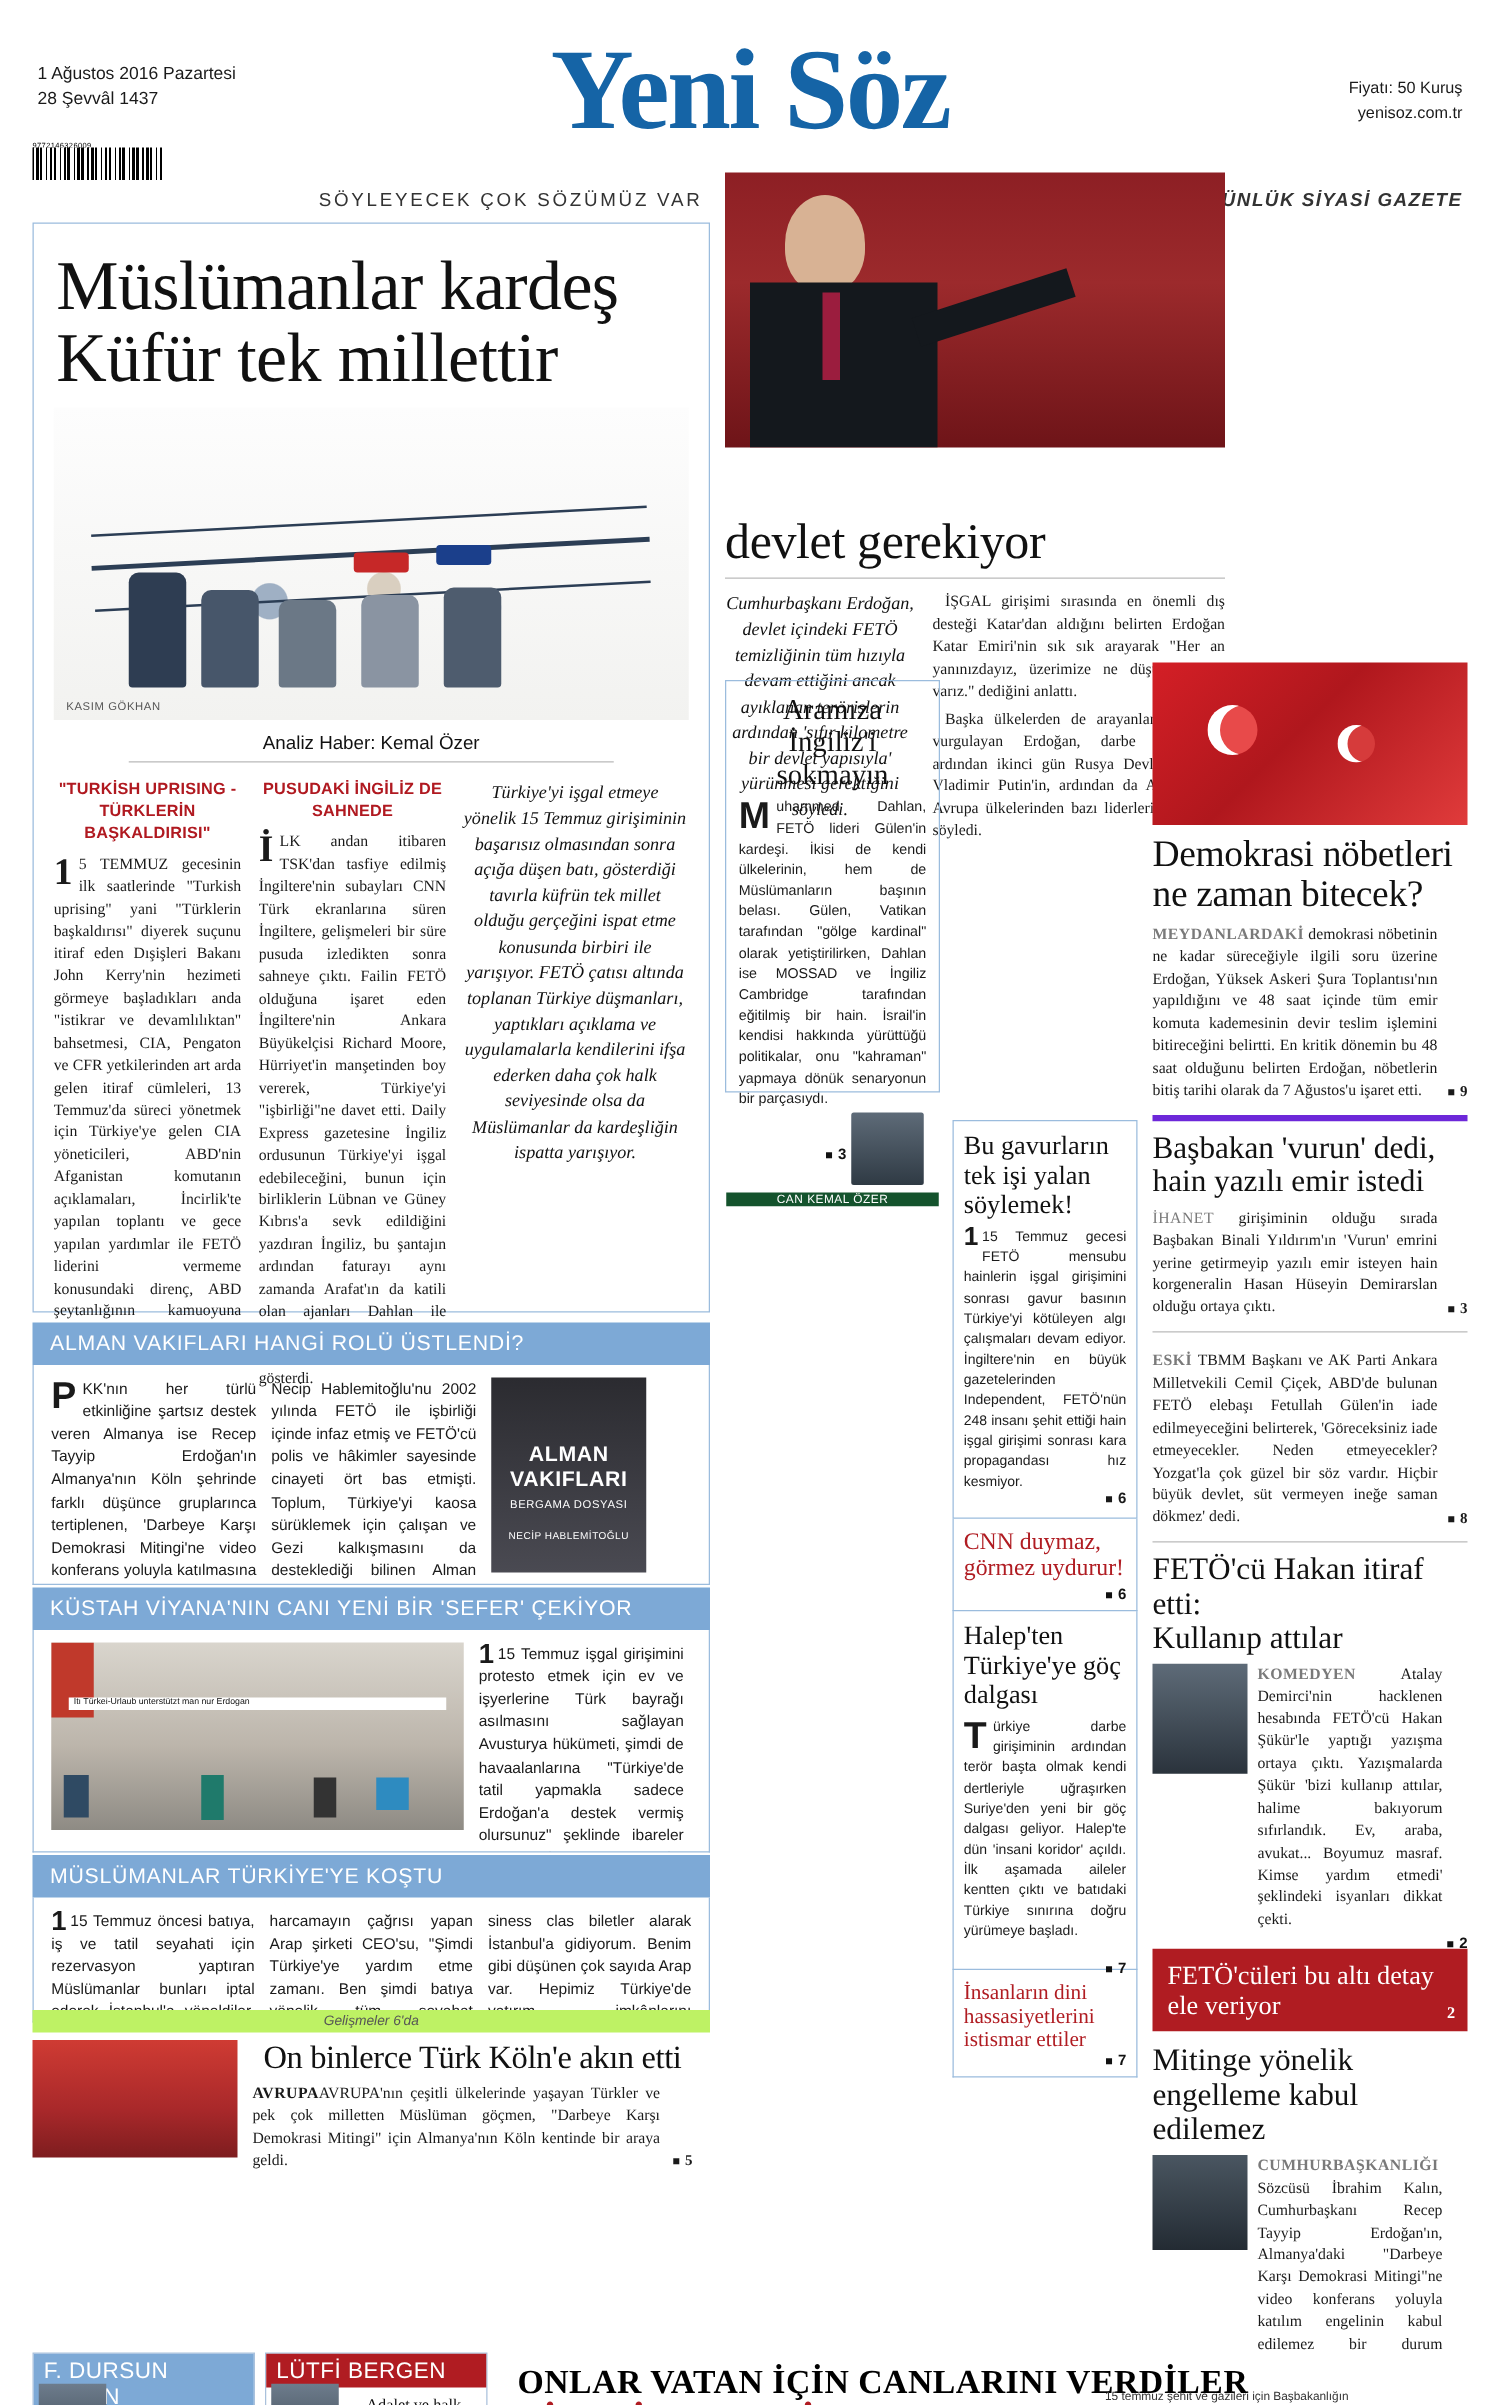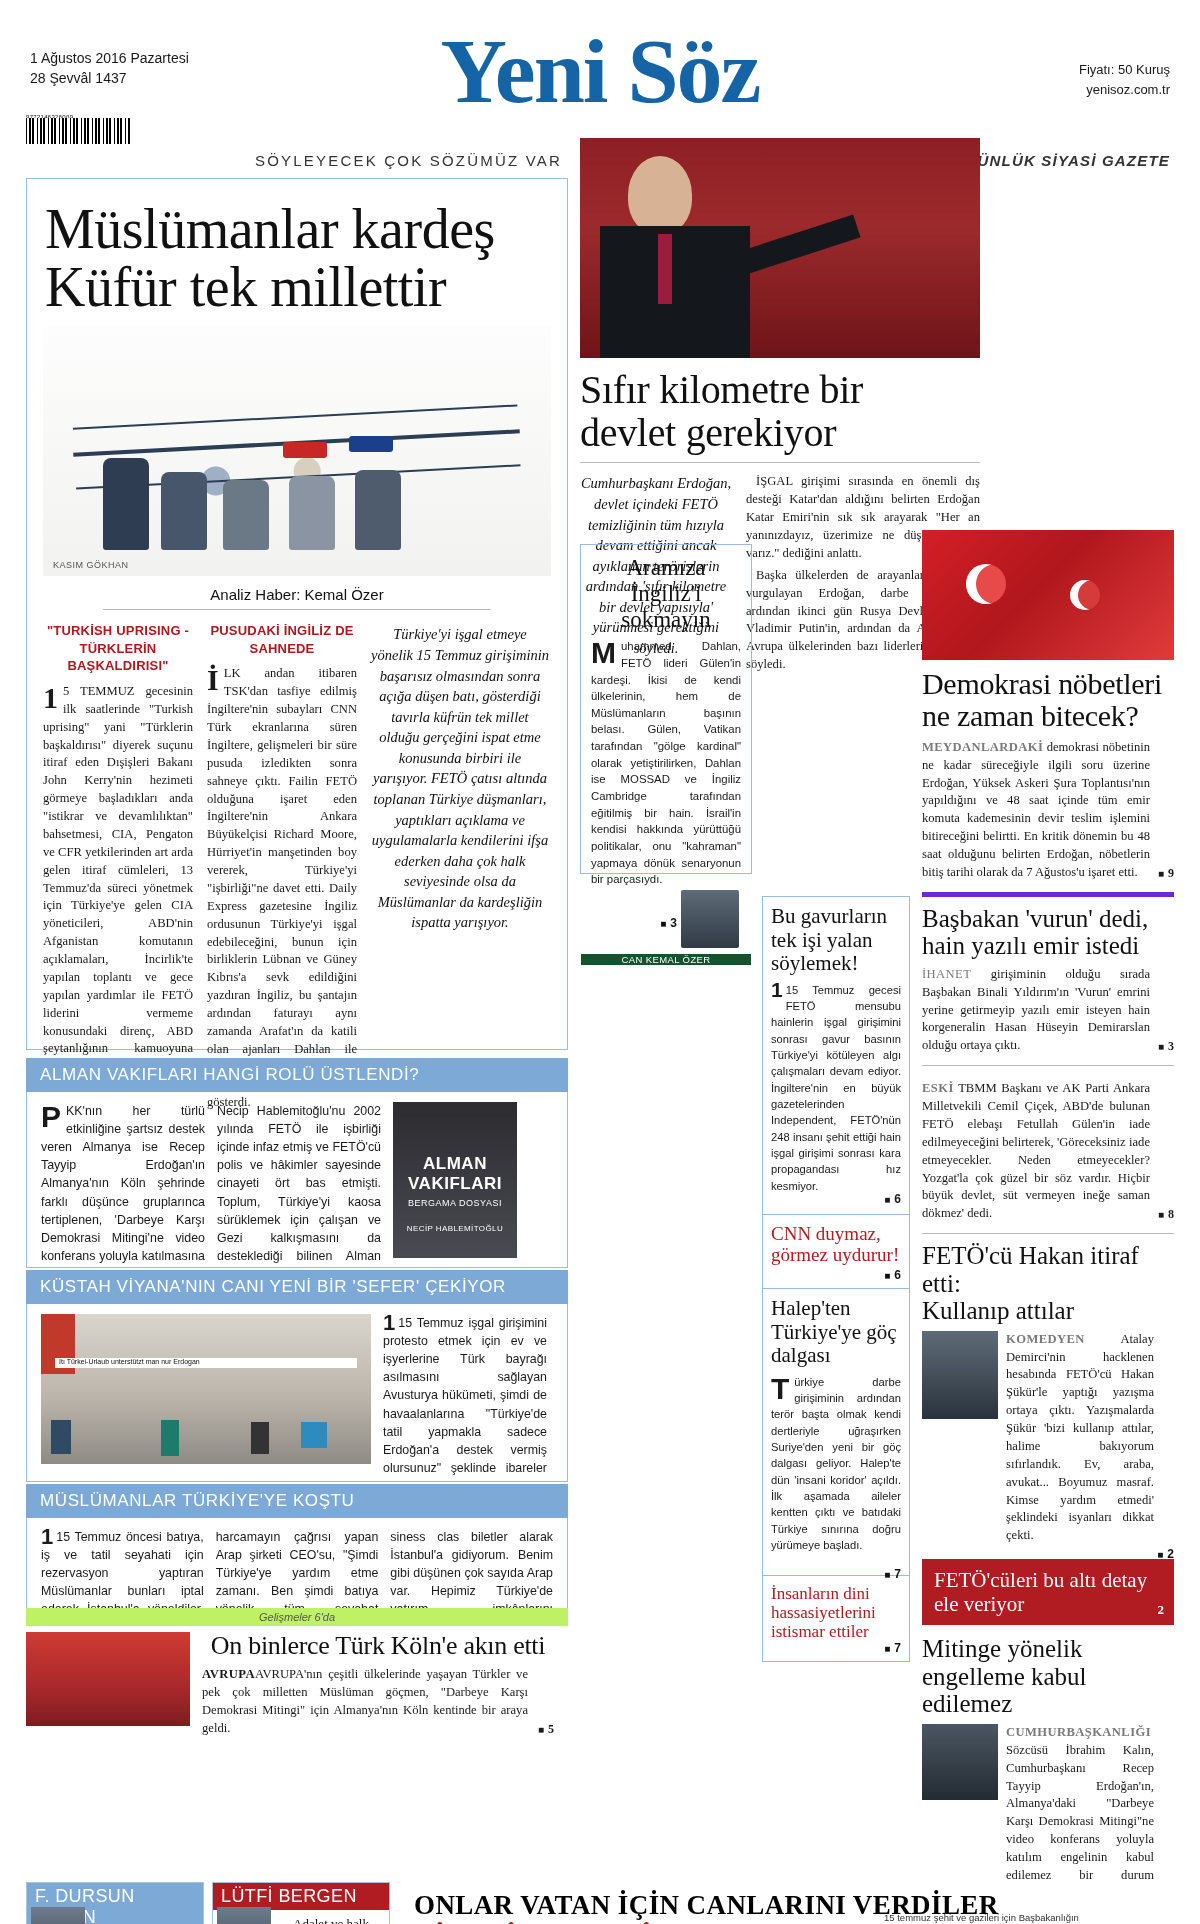--- a/index.html
+++ b/index.html
@@ -237,21 +237,21 @@
   </div>
 
   <div style="position:absolute;left:554px;top:-40px;width:400px;">
     <div class="photo ph-erdogan" style="height:220px;position:relative;">
       <div style="position:absolute;left:48px;top:18px;width:64px;height:78px;border-radius:50% 50% 44% 44%;background:#d8b294"></div>
       <div style="position:absolute;left:20px;top:88px;width:150px;height:132px;background:#14181d"></div>
       <div style="position:absolute;left:78px;top:96px;width:14px;height:70px;background:#9b1d3e"></div>
       <div style="position:absolute;left:150px;top:96px;width:130px;height:24px;background:#14181d;transform:rotate(-18deg)"></div>
     </div>
     <h2 class="sec" style="font-size:40px;margin-top:10px;padding-bottom:8px;border-bottom:1px solid #bbb;">
-      <span>Sıfır kilometre bir</span><br>
+      <br>
       <span>devlet gerekiyor</span>
     </h2>
     <div style="display:flex;gap:14px;margin-top:10px;">
       <div style="width:152px;" class="lead-ital">Cumhurbaşkanı Erdoğan, devlet içindeki FETÖ temizliğinin tüm hızıyla devam ettiğini ancak ayıklanan terörislerin ardından 'sıfır kilometre bir devlet yapısıyla' yürünmesi gerektiğini söyledi.</div>
       <div style="width:234px;" class="body-txt">
         <p style="text-indent:10px">İŞGAL girişimi sırasında en önemli dış desteği Katar'dan aldığını belirten Erdoğan Katar Emiri'nin sık sık arayarak "Her an yanınızdayız, üzerimize ne düşüyorsa biz varız." dediğini anlattı.</p>
         <p style="text-indent:10px;margin-top:4px">Başka ülkelerden de arayanlar olduğunu vurgulayan Erdoğan, darbe girişiminin ardından ikinci gün Rusya Devlet Başkanı Vladimir Putin'in, ardından da Amerika ile Avrupa ülkelerinden bazı liderlerin aradığını söyledi.</p>
       </div>
     </div>
   </div>

